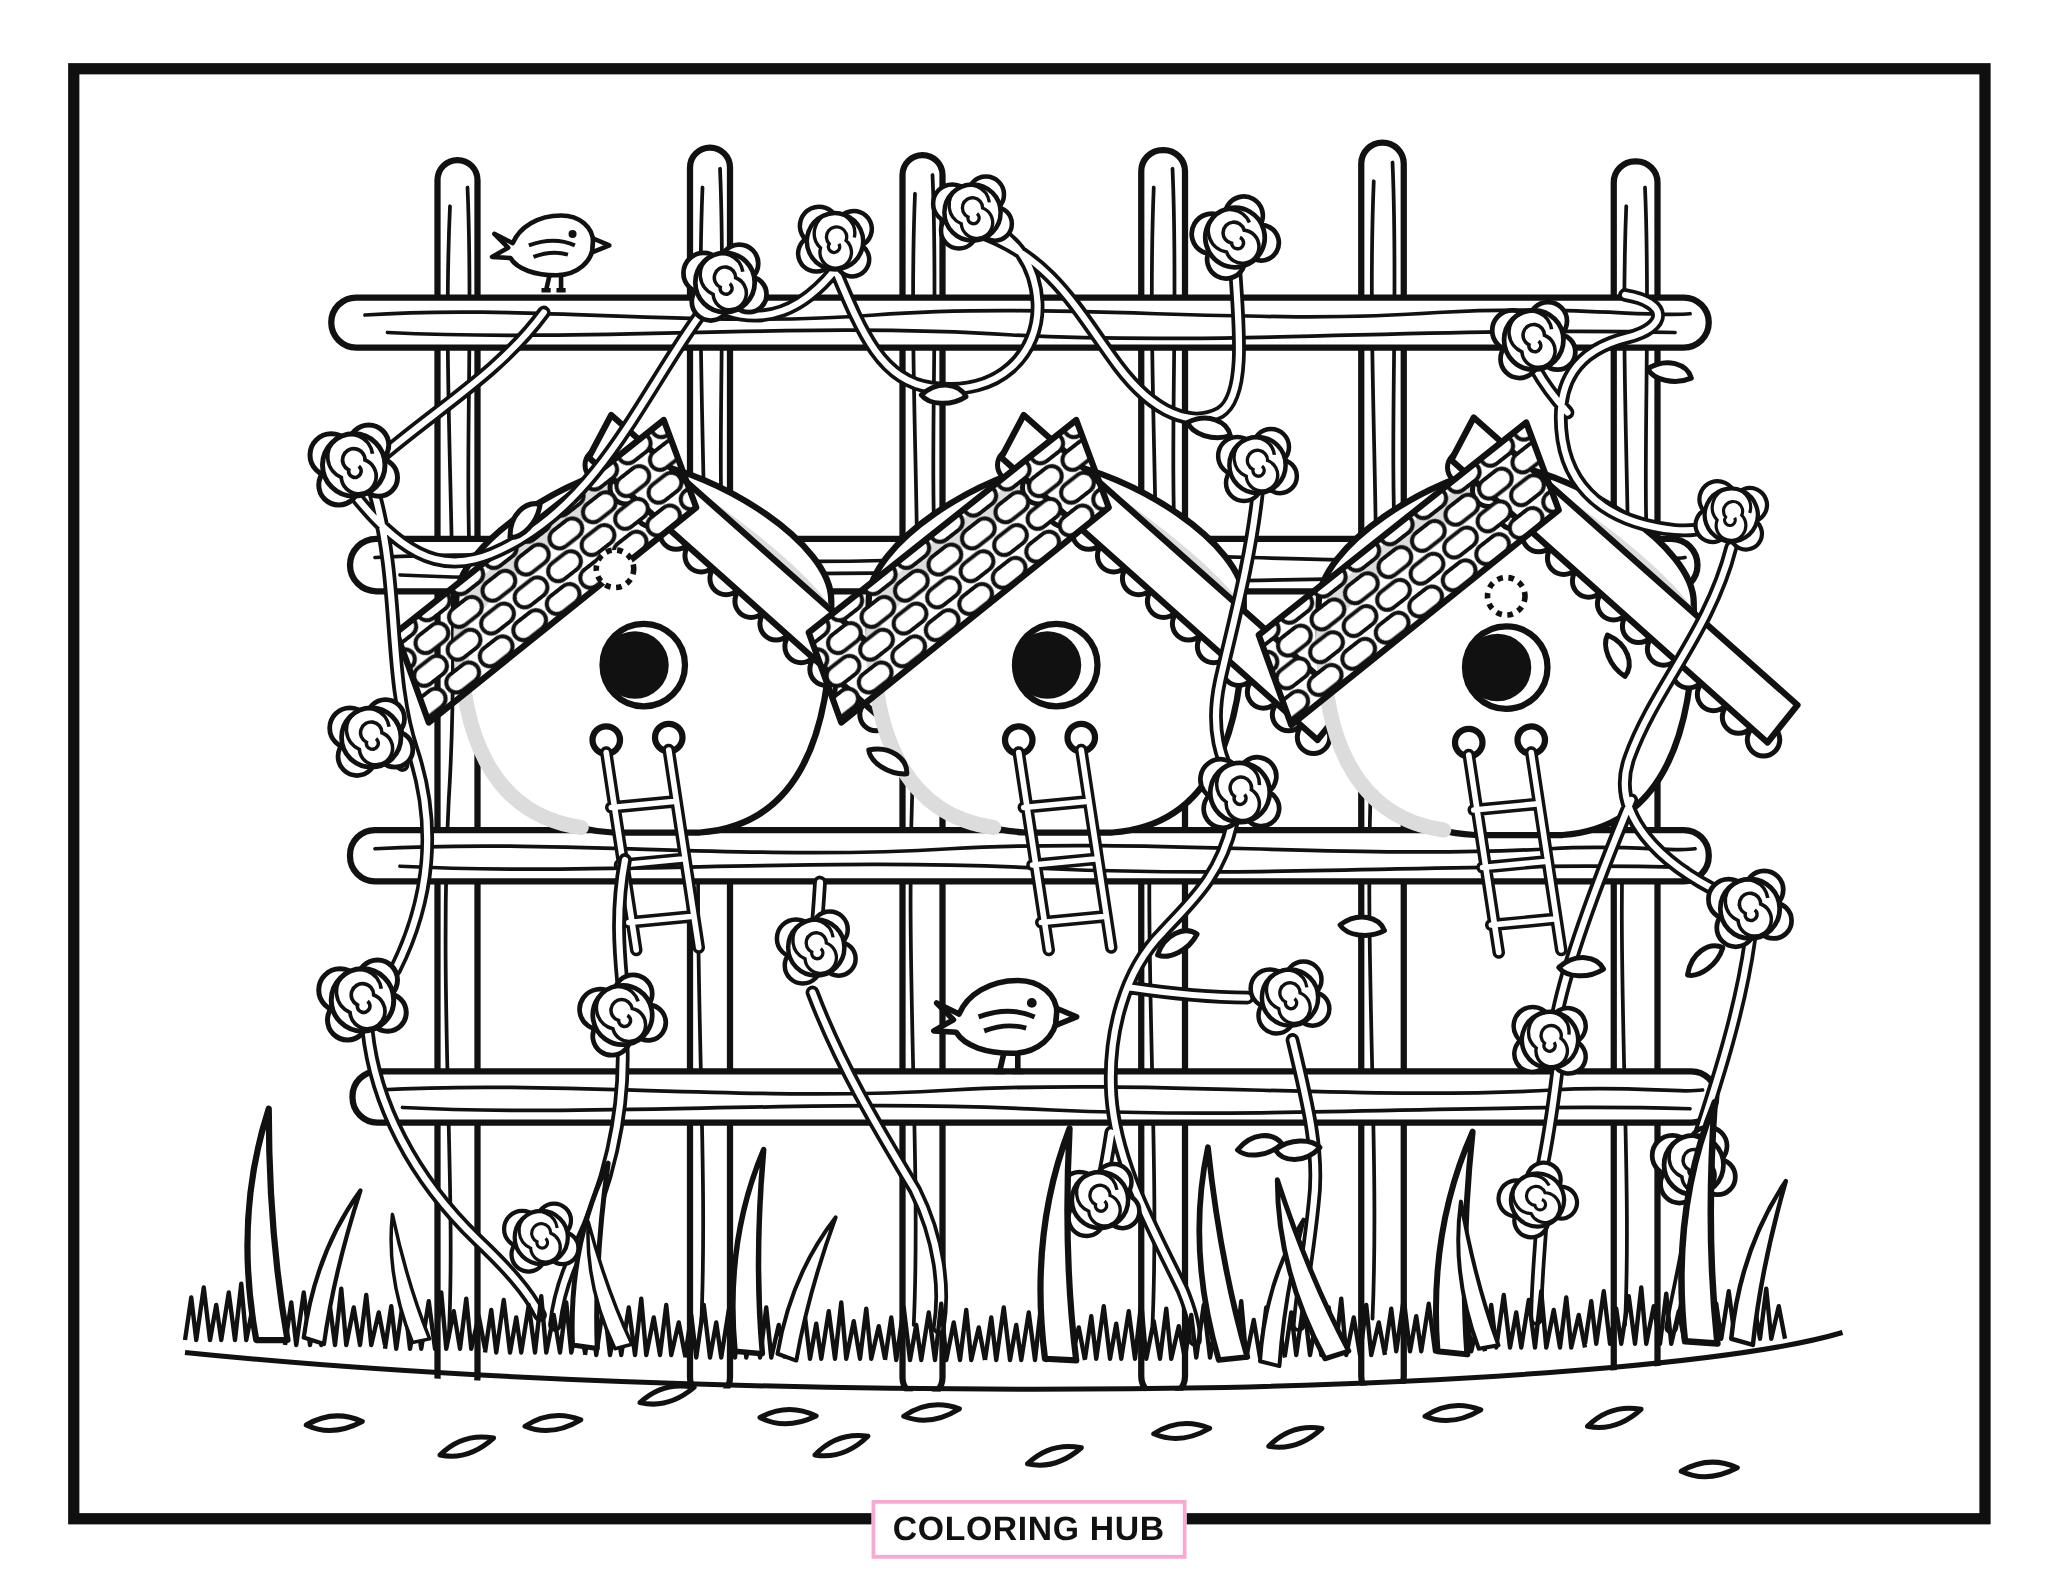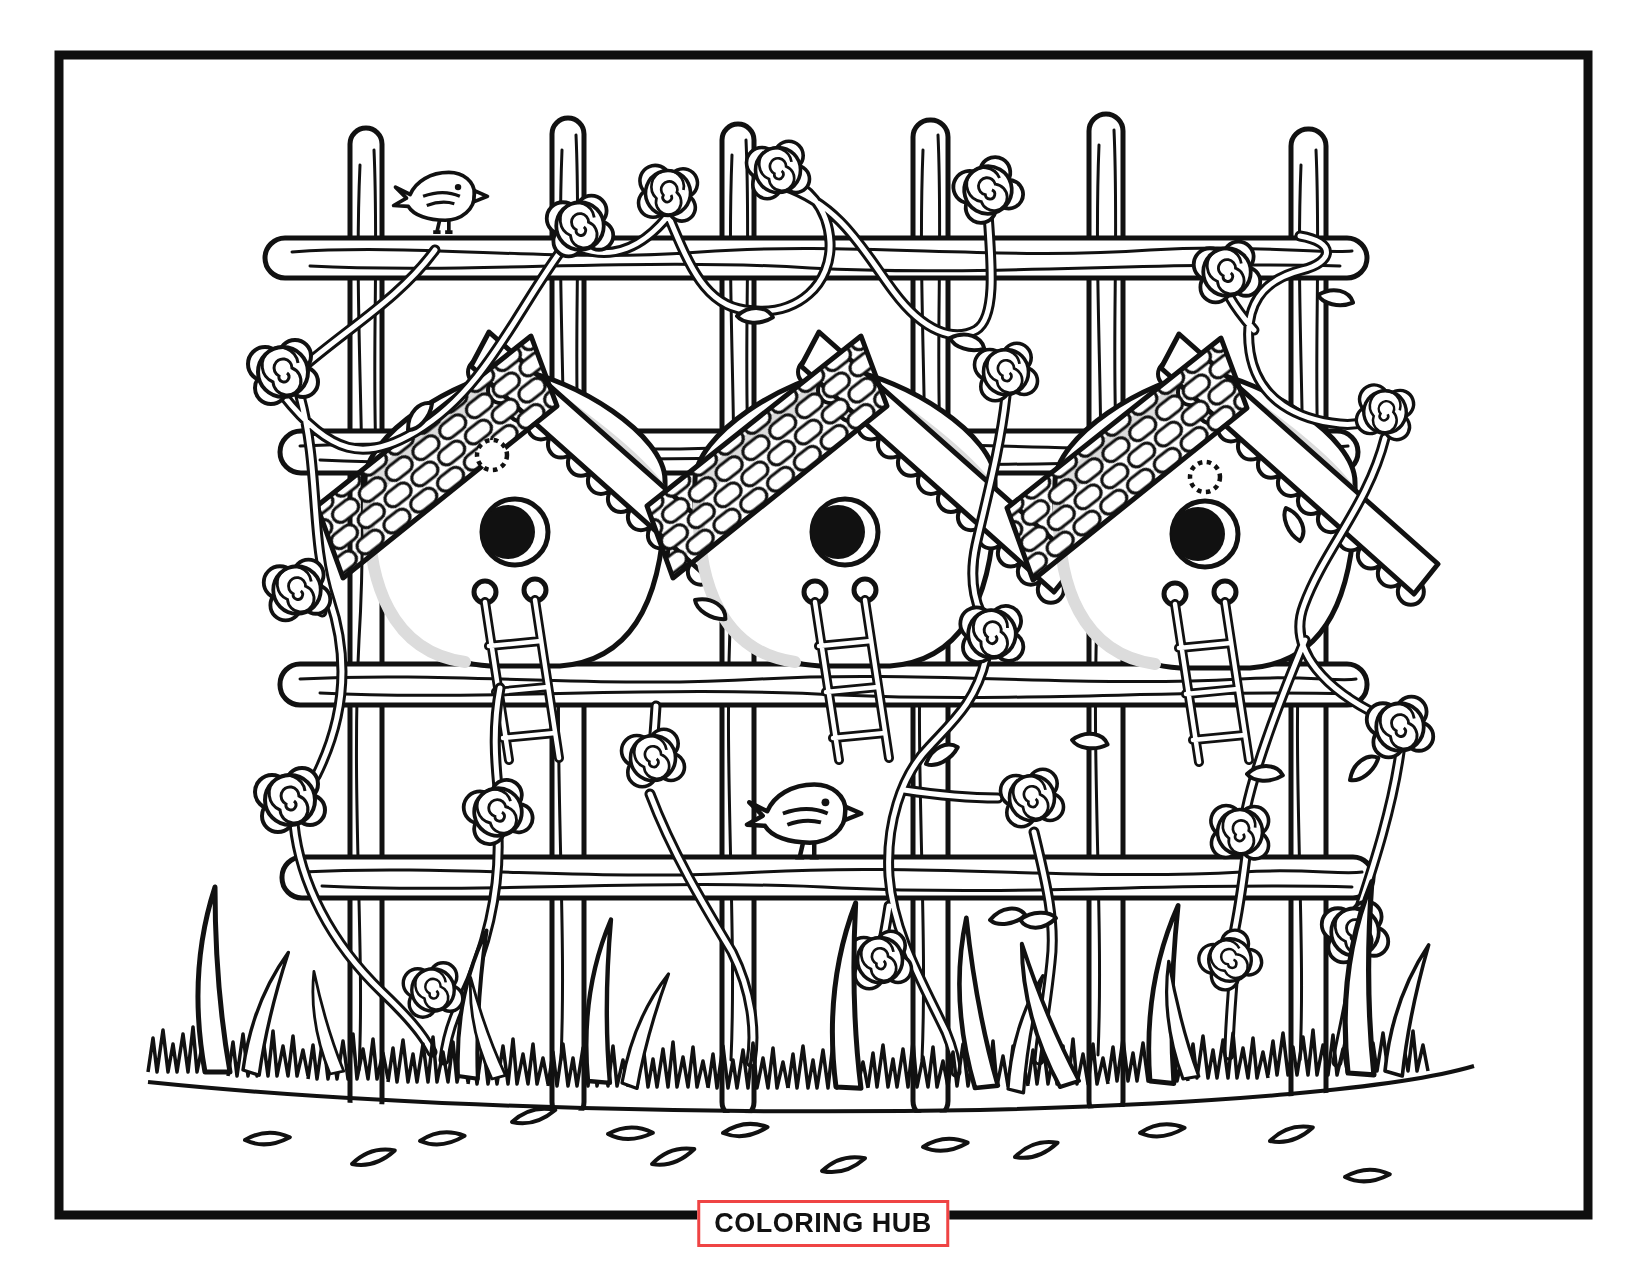--- a/index.html
+++ b/index.html
@@ -20,21 +20,21 @@
   .sca{fill:none;stroke:#111;stroke-width:30;stroke-dasharray:0 27;stroke-linecap:round;}
   .scb{fill:none;stroke:#fff;stroke-width:22;stroke-dasharray:0 27;stroke-linecap:round;}
   .vo{fill:none;stroke:#111;stroke-width:11;stroke-linecap:round;}
   .vi{fill:none;stroke:#fff;stroke-width:5;stroke-linecap:round;}
   .lo{fill:none;stroke:#111;stroke-width:10;stroke-linecap:round;}
   .li{fill:none;stroke:#fff;stroke-width:4.5;stroke-linecap:round;}
   .dotc{fill:#fff;stroke:#111;stroke-width:4.5;stroke-dasharray:4.5 4.5;}
   .mound{fill:#fff;stroke:none;}
 
   .brand-box{position:absolute;left:823px;top:1200px;transform:translateX(-50%);
-    background:#fff;border:3px solid #ef4444;padding:5px 14px;z-index:5;}
+    background:#fff;border:3px solid #f9a8d4;padding:5px 14px;z-index:5;}
   .brand-box span{font-weight:bold;font-size:27px;letter-spacing:.5px;color:#111;white-space:nowrap;}
 </style>
 </head>
 <body>
 
 <svg width="1650" height="1275" viewBox="0 0 1650 1275">
 <defs>
   <pattern id="shg" width="34" height="40" patternUnits="userSpaceOnUse" patternTransform="rotate(-38)">
     <rect class="tile" x="2" y="2" width="29" height="16" rx="8"></rect>
     <rect class="tile" x="-15" y="22" width="29" height="16" rx="8"></rect>

